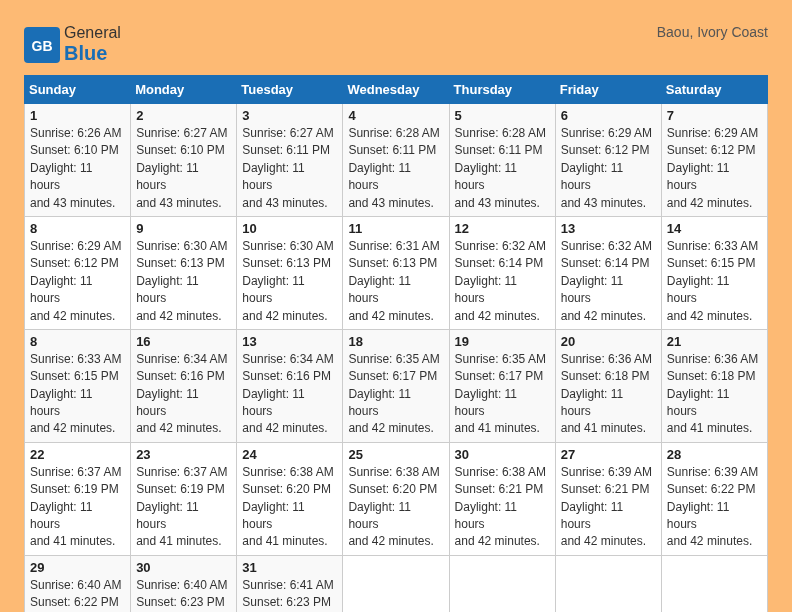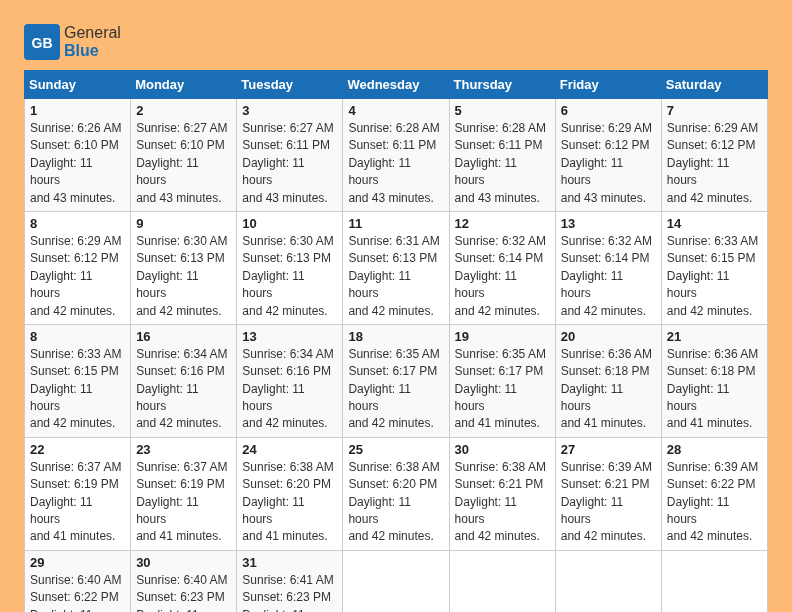--- a/index.html
+++ b/index.html
@@ -94,24 +94,25 @@
 
 <div class="page">
   <div class="header">
     <div class="logo-wrapper">
       <svg width="36" height="36" viewBox="0 0 36 36">
         <rect x="0" y="0" width="36" height="36" rx="4" fill="#1a6eb5"></rect>
         <text x="18" y="24" text-anchor="middle" fill="white" font-size="14" font-weight="bold" font-family="Arial">GB</text>
       </svg>
       <div>
         <span style="font-size:16px;font-weight:normal;color:#333;">General</span><br>
-        <span style="font-size:16px;font-weight:bold;color:#1a6eb5;">Blue</span>
+        <span style="font-size:20px;font-weight:bold;color:#1a6eb5;">Blue</span>
       </div>
     </div>
     <div class="title-block">
+      <div class="location">Baou, Ivory Coast</div>
     </div>
   </div>
 
   <table class="calendar">
     <thead>
       <tr>
       <th>Sunday</th>
           <th>Monday</th>
           <th>Tuesday</th>
           <th>Wednesday</th>

